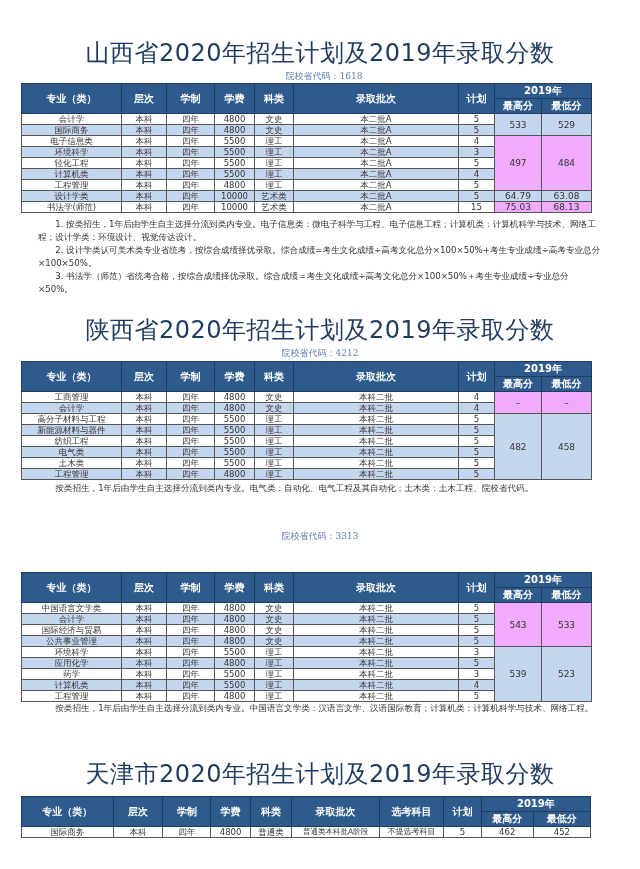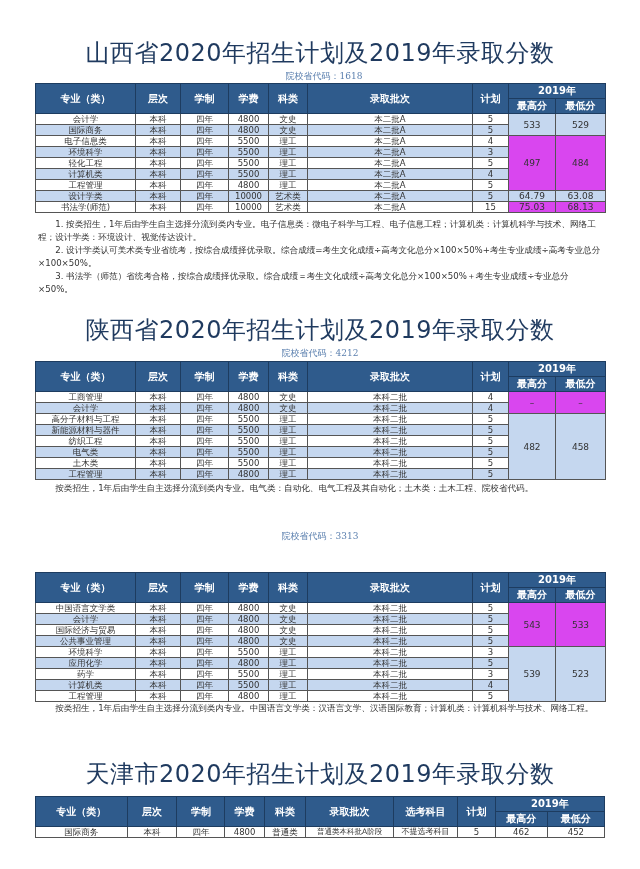--- a/index.html
+++ b/index.html
@@ -1,26 +1,26 @@
 <!DOCTYPE html>
 <html><head>
 <meta charset="utf-8">
 <style>
   html, body { margin: 0; padding: 0; background: #ffffff; }
   body { width: 640px; height: 869px; position: relative; overflow: hidden;
          font-family: "DejaVu Sans", "Liberation Sans", sans-serif; color: #222; }
   .section { position: absolute; left: 0; width: 640px; }
   .title { text-align: center; font-size: 24px; color: #1f3a5f; font-weight: normal; letter-spacing: 0.5px; line-height: 30px; white-space: nowrap; }
   .code { text-align: center; font-size: 9px; color: #5a7fae; font-family: "DejaVu Serif", serif; line-height: 12px; height: 12px; }
-  table { border-collapse: collapse; position: absolute; left: 35px; table-layout: fixed; }
+  table { border-collapse: collapse; position: absolute; left: 21px; table-layout: fixed; }
   th { background: #2f5b8c; color: #ffffff; font-weight: bold; font-size: 10px; border: 1px solid #1d3c60; padding: 0; text-align: center; }
   th.sub { font-size: 10px; font-family: Liberation Mono, monospace; }
   td { font-size: 8.5px; text-align: center; border: 1px solid #555; padding: 0; height: 10px; line-height: 10px; white-space: nowrap; overflow: hidden; font-family: "DejaVu Sans", sans-serif; color: #333; }
   tr.alt td.r { background: #c5d7ef; }
-  td.score { background: #d946ef; font-size: 9px; }
+  td.score { background: #f0abfc; font-size: 9px; }
   td.score.blue { background: #c5d7ef; }
   td.fee { border-left: 1px solid #3a7a3a; }
   .note { position: absolute; left: 38px; width: 565px; font-size: 8.6px; line-height: 13px; color: #333; }
   .note p { margin: 0; text-indent: 2em; }
 </style>
 </head>
 <body>
 
 <div class="section" style="top:38px;">
   <div class="title">山西省2020年招生计划及2019年录取分数</div>

